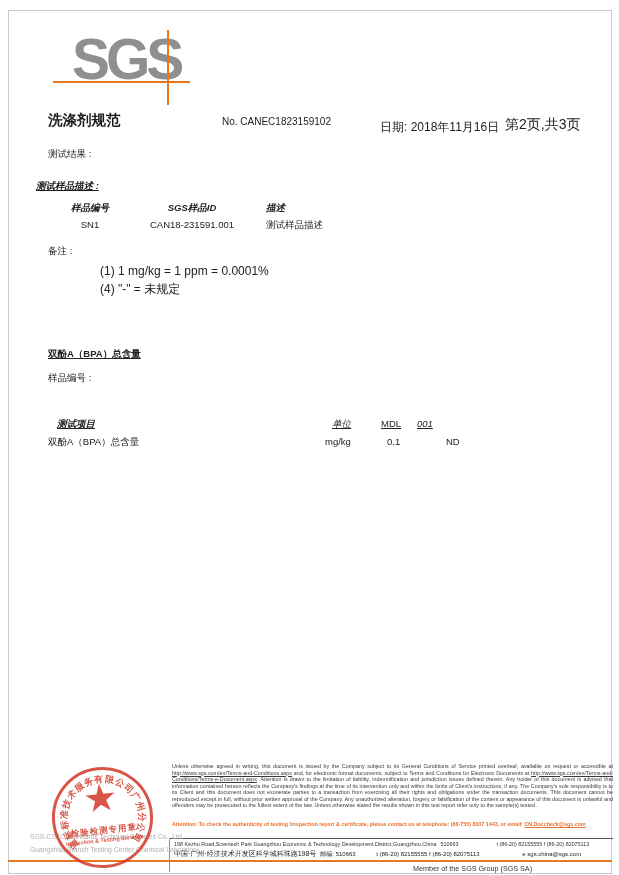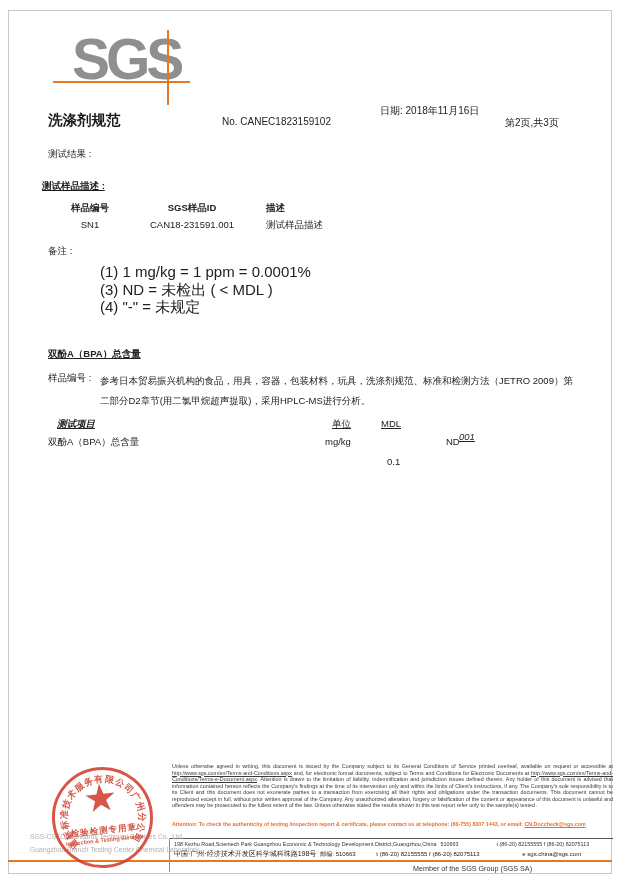--- a/index.html
+++ b/index.html
@@ -9,48 +9,48 @@
   .page-border { position:absolute; left:8px; top:10px; right:7px; bottom:1px; border:1px solid #c9c9c9; pointer-events:none; }
 
   
   .logo-text { position:absolute; left:72px; top:26px; font-size:57px; font-weight:bold; color:#8f8f8f; letter-spacing:-4px; font-family:"Liberation Sans",sans-serif; }
   .logo-hline { position:absolute; left:53px; top:81px; width:137px; height:2px; background:#e87722; }
   .logo-vline { position:absolute; left:167px; top:30px; width:2px; height:75px; background:#e87722; }
 
   
   .report-title { position:absolute; left:48px; top:111px; font-size:14.5px; font-weight:bold; color:#1a1a1a; }
   .report-no { position:absolute; left:222px; top:116px; font-size:10px; }
-  .report-date { position:absolute; left:380px; top:104px; font-size:10px;text-align:right; }
-  .report-page { position:absolute; left:505px; top:116px; font-size:10px; }
+  .report-date { position:absolute; left:380px; top:119px; font-size:12px;text-align:right; }
+  .report-page { position:absolute; left:505px; top:116px; font-size:14px; }
 
   .lbl { font-size:9.5px; color:#1a1a1a; }
   .results-label { position:absolute; left:48px; top:148px; }
-  .sample-desc-label { position:absolute; left:42px; top:180px; font-weight:bold; text-decoration:underline; }
+  .sample-desc-label { position:absolute; left:36px; top:180px; font-weight:bold; text-decoration:underline;font-style:italic; }
 
   .sample-table { position:absolute; left:48px; top:202px; display:grid; grid-template-columns:84px 120px auto; row-gap:4px; font-size:9.5px; }
-  .sample-table .hd { font-weight:bold; }
+  .sample-table .hd { font-weight:bold;font-style:italic; }
   .sample-table .c { text-align:center; }
   .sample-table .l { text-align:left; padding-left:14px; }
 
   .remarks-label { position:absolute; left:48px; top:245px; }
-  .remarks-list { position:absolute; left:100px; top:263px; font-size:15px; line-height:17.5px; }
+  .remarks-list { position:absolute; left:100px; top:263px; font-size:12px; line-height:17.5px; }
 
   .bpa-title { position:absolute; left:48px; top:348px; font-size:9.5px; font-weight:bold; text-decoration:underline; }
   .method-label { position:absolute; left:48px; top:372px; }
   .method-text { position:absolute; left:100px; top:371px; width:478px; font-size:9.5px; line-height:19.5px; }
 
   .result-head { position:absolute; top:418px; font-size:9.5px; text-decoration:underline; }
   .rh-item { left:57px; font-weight:bold; font-style:italic; }
-  .rh-unit { left:332px; }
+  .rh-unit { left:332px; font-style:italic; }
   .rh-mdl { left:381px; }
-  .rh-001 { left:459px; font-style:italic;margin-top:13px; }
+  .rh-001 { left:417px; font-style:italic; }
   .result-row { position:absolute; top:436px; font-size:9.5px; }
   .rr-item { left:48px; }
   .rr-unit { left:325px; }
-  .rr-mdl { left:387px;margin-top:20px; }
+  .rr-mdl { left:387px; }
   .rr-001 { left:446px; }
 
   
   .company-gray { position:absolute; left:30px; color:#b0b0b0; font-size:6.8px; z-index:1; white-space:nowrap; }
   .cg1 { top:833px; }
   .cg2 { top:846px; }
 
   .stamp { position:absolute; left:52px; top:767px; width:101px; height:101px; border:3px solid #d23f2e; border-radius:50%; z-index:2; transform:rotate(-6deg); opacity:.88; }
   .stamp-ring { position:absolute; inset:0; }
   .stamp-ring span { position:absolute; left:50%; top:3px; width:12px; margin-left:-6px; text-align:center; font-size:9px; font-weight:bold; color:#d23f2e; transform-origin:50% 45px; }
@@ -95,27 +95,25 @@
     <div class="hd c">SGS样品ID</div>
     <div class="hd l">描述</div>
     <div class="c">SN1</div>
     <div class="c">CAN18-231591.001</div>
     <div class="l">测试样品描述</div>
   </div>
 
   <div class="lbl remarks-label">备注 :</div>
   <div class="remarks-list">
     <div>(1) 1 mg/kg = 1 ppm = 0.0001%</div>
-    <div>(3) ND = 未检出 ( &lt; MDL )</div>
     <div>(4) "-" = 未规定</div>
   </div>
 
   <div class="bpa-title">双酚A（BPA）总含量</div>
   <div class="lbl method-label">样品编号 :</div>
-  <div class="method-text">参考日本贸易振兴机构的食品，用具，容器，包装材料，玩具，洗涤剂规范、标准和检测方法（JETRO 2009）第二部分D2章节(用二氯甲烷超声提取)，采用HPLC-MS进行分析。</div>
 
   <div class="result-head rh-item">测试项目</div>
   <div class="result-head rh-unit">单位</div>
   <div class="result-head rh-mdl">MDL</div>
   <div class="result-head rh-001">001</div>
   <div class="result-row rr-item">双酚A（BPA）总含量</div>
   <div class="result-row rr-unit">mg/kg</div>
   <div class="result-row rr-mdl">0.1</div>
   <div class="result-row rr-001">ND</div>
 

